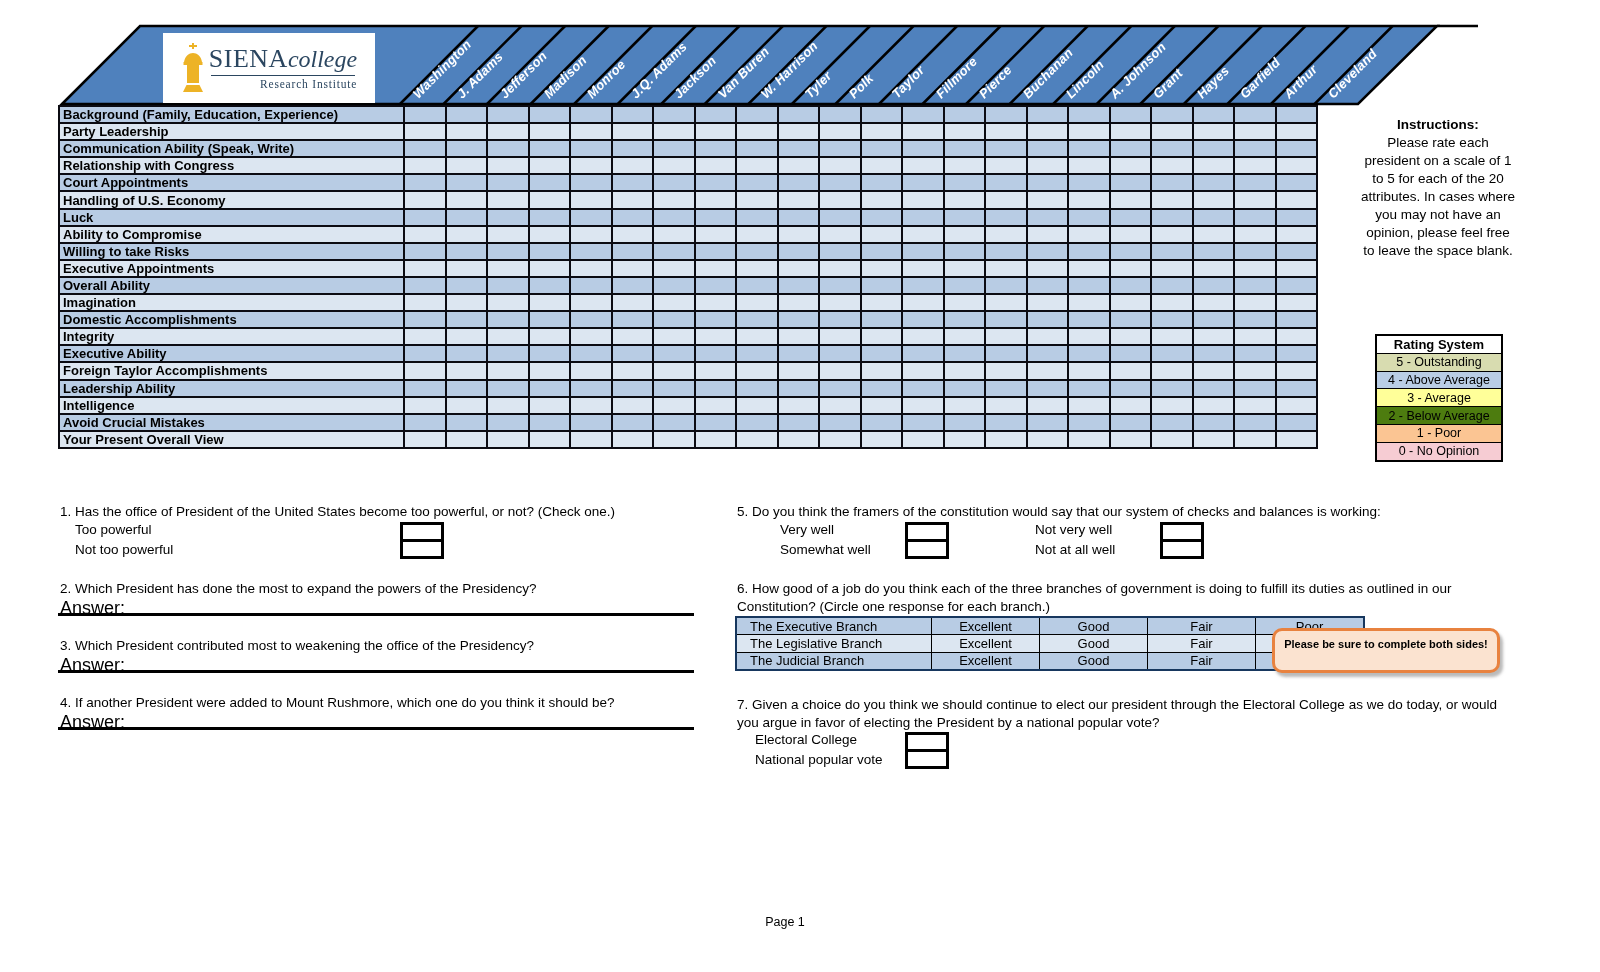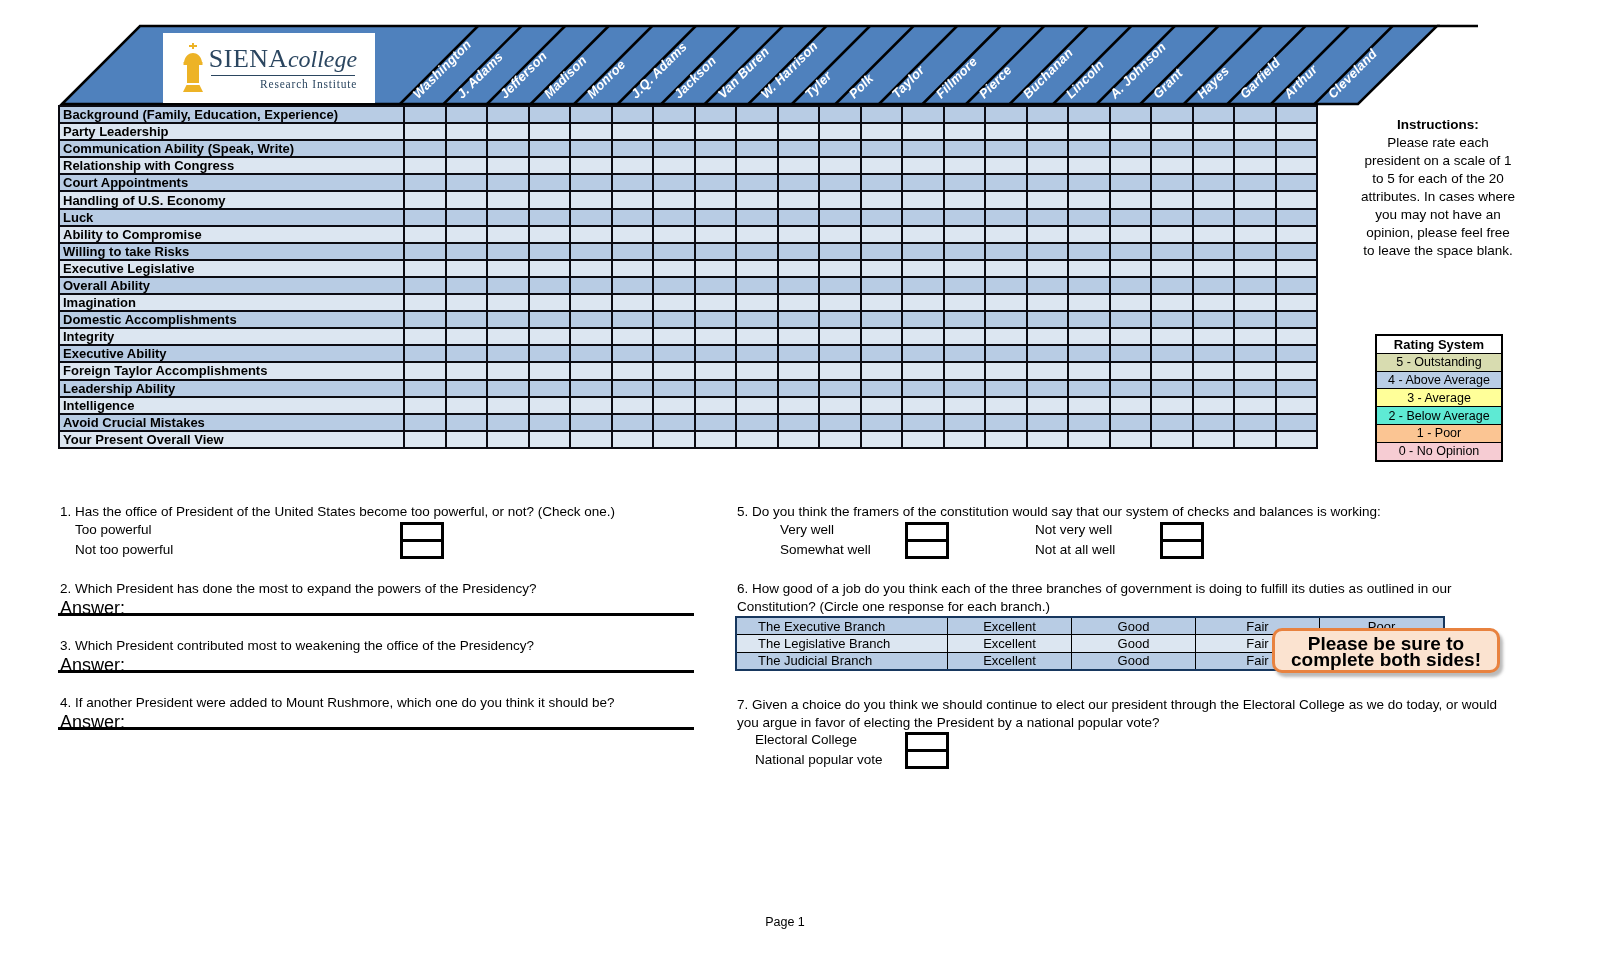--- a/index.html
+++ b/index.html
@@ -46,28 +46,28 @@
   
   .qtext{font-size:13.5px;line-height:18px;}
   .opt{font-size:13.5px;}
   .answer-label{font-size:18px;}
   .answer-line{border-bottom:3px solid #000;height:0;}
   .checkpair .cbox{width:44px;height:20px;border:3px solid #000;box-sizing:border-box;background:#fff;}
   .checkpair .cbox + .cbox{margin-top:-3px;}
 
   
   #q6-table{left:735px;top:616px;border-collapse:collapse;table-layout:fixed;border:2.5px solid #17375e;}
-  #q6-table td{border:1.5px solid #000;height:16.3px;font-size:13px;padding:0 21px;}
+  #q6-table td{border:1.5px solid #000;height:16.3px;font-size:13px;padding:0 13px;}
   #q6-table td.branch{width:168px;text-align:left;}
   #q6-table td.optcell{width:81px;text-align:center;}
 
   
   #callout{left:1272px;top:628px;width:218px;height:34px;background:#fbe3d0;
       border:3px solid #e8823f;border-radius:10px;padding:5px 2px 0 2px;
-      text-align:center;font-size:19px;font-weight:bold;line-height:16px;
+      text-align:center;font-size:11px;font-weight:bold;line-height:16px;
       box-shadow:3px 4px 3px rgba(130,130,130,.55);}
 
   #footer{left:700px;top:915px;width:170px;text-align:center;font-size:12.5px;}
 </style>
 </head>
 <body>
 
 <div id="page">
 
   <div class="abs" id="header-band" style="left:0;top:0;width:1600px;height:112px;">
@@ -365,21 +365,21 @@
           <td class="cell"></td>
           <td class="cell"></td>
           <td class="cell"></td>
           <td class="cell"></td>
           <td class="cell"></td>
           <td class="cell"></td>
           <td class="cell"></td>
           <td class="cell"></td>
         </tr>
         <tr class="light">
-          <td class="rowlabel">Executive Legislative</td>
+          <td class="rowlabel">Executive Appointments</td>
           <td class="cell"></td>
           <td class="cell"></td>
           <td class="cell"></td>
           <td class="cell"></td>
           <td class="cell"></td>
           <td class="cell"></td>
           <td class="cell"></td>
           <td class="cell"></td>
           <td class="cell"></td>
           <td class="cell"></td>
@@ -662,21 +662,21 @@
     <tr>
           <td style="background: rgb(216, 220, 176);">5 - Outstanding</td>
         </tr>
         <tr>
           <td style="background: rgb(185, 205, 229);">4 - Above Average</td>
         </tr>
         <tr>
           <td style="background: rgb(255, 255, 153);">3 - Average</td>
         </tr>
         <tr>
-          <td style="background: #5eead4;">2 - Below Average</td>
+          <td style="background: #4d7c0f;">2 - Below Average</td>
         </tr>
         <tr>
           <td style="background: rgb(251, 197, 147);">1 - Poor</td>
         </tr>
         <tr>
           <td style="background: rgb(246, 204, 211);">0 - No Opinion</td>
         </tr>
       </tbody>
   </table>
 

